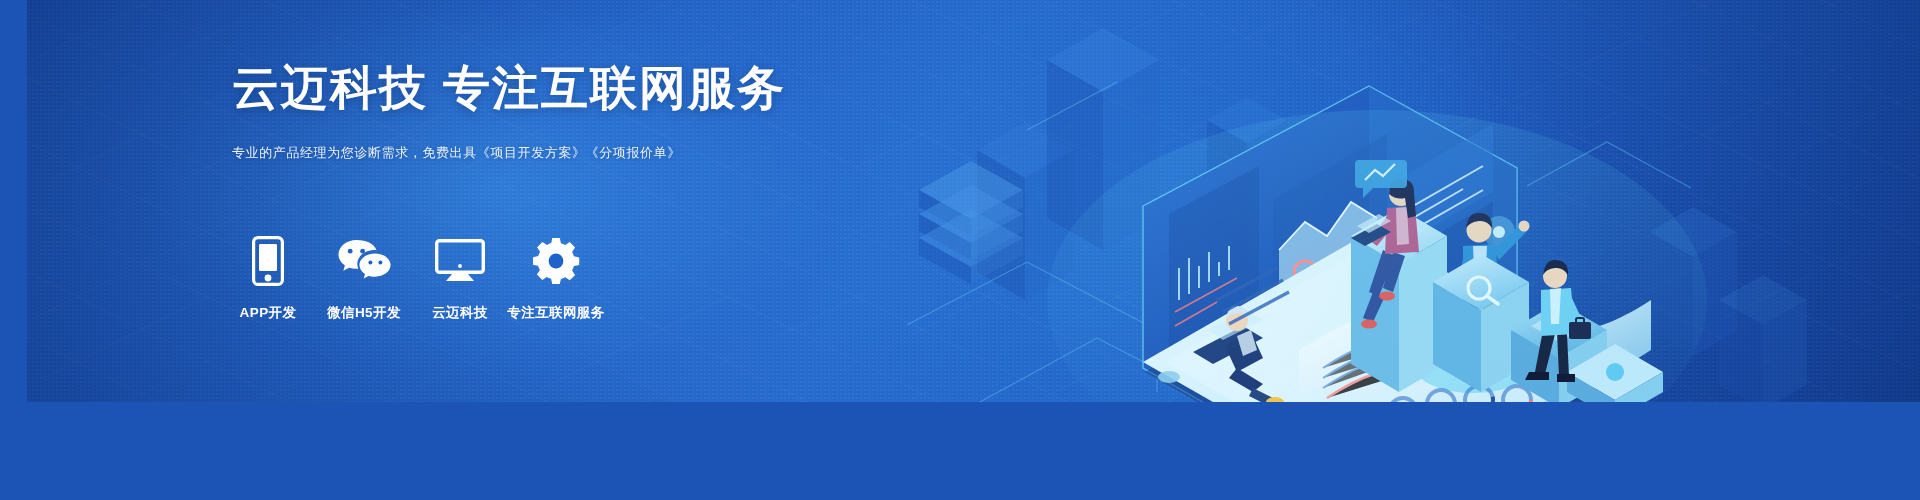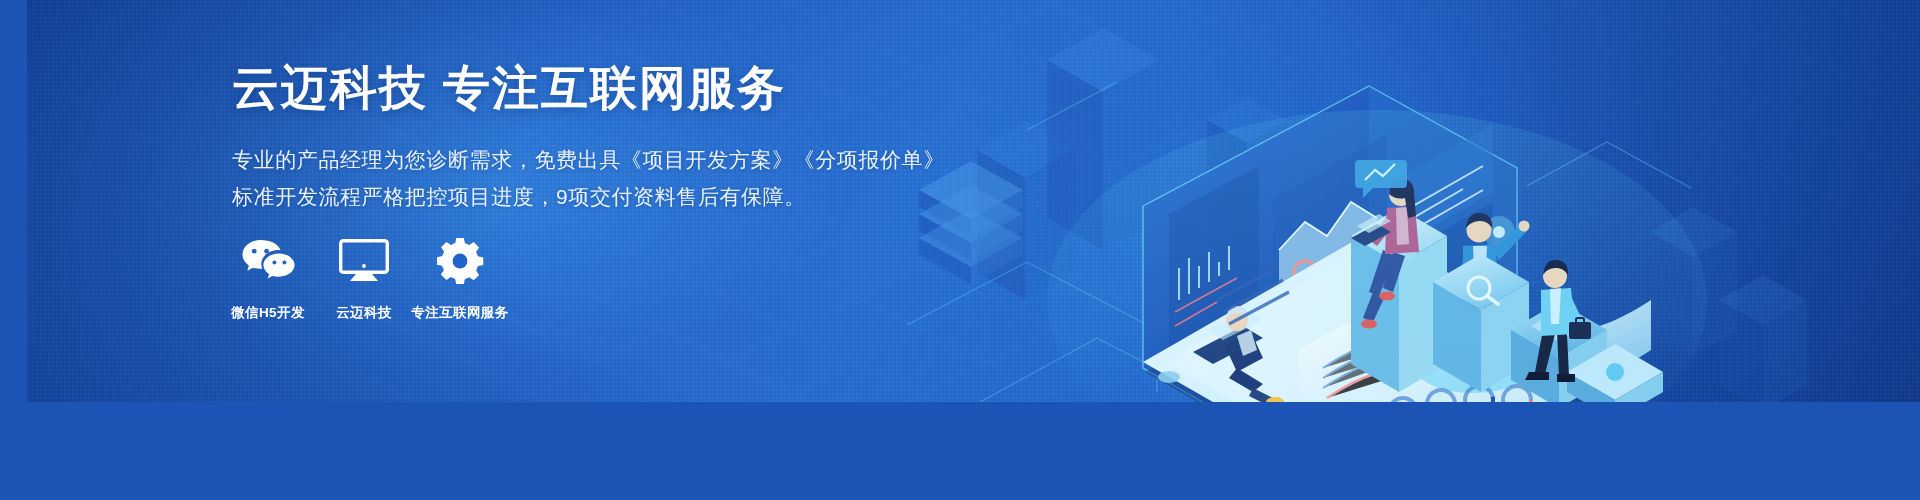--- a/index.html
+++ b/index.html
@@ -35,21 +35,21 @@
   }
 
   
   #copy{position:absolute;left:205px;top:62px;width:700px;z-index:6;}
   #headline{
     font-size:47px;line-height:1.12;font-weight:700;color:#ffffff;
     letter-spacing:2px;margin:0 0 26px 0;white-space:nowrap;
     text-shadow:0 2px 10px rgba(6,34,88,.35);
   }
   .sub{
-    font-size:21px;line-height:1.78;color:#e9f2ff;font-weight:400;
+    font-size:13px;line-height:1.78;color:#e9f2ff;font-weight:400;
     letter-spacing:.6px;white-space:nowrap;margin:0;
     text-shadow:0 1px 4px rgba(6,34,88,.30);
   }
 
   
   #services{
     position:absolute;left:205px;top:232px;display:flex;align-items:flex-start;
     gap:24px;z-index:6;
   }
   .svc{width:72px;display:flex;flex-direction:column;align-items:center;cursor:pointer;}
@@ -439,25 +439,34 @@
         <path d="M448,463 q1,-13 11,-12 q10,1 9,12 q-4,-6 -10,-5 q-7,1 -10,5 Z" fill="#131d42"></path>
       </g>
 
       <ellipse cx="470" cy="300" rx="330" ry="190" fill="url(#gGlow)" opacity=".25"></ellipse>
     </svg>
   </div>
 
   <div id="copy">
     <h1 id="headline">云迈科技 专注互联网服务</h1>
     <p class="sub">专业的产品经理为您诊断需求，免费出具《项目开发方案》《分项报价单》</p>
-    <p class="sub">标准开发流程严格把控项目进度，9项交付资料售后有保障。</p>
   </div>
 
   <div id="services">
 
+    <div class="svc">
+      <span class="glyph">
+        <svg width="32" height="50" viewBox="0 0 32 50">
+          <rect x="1.6" y="1.6" width="28.8" height="46.8" rx="4.5" fill="none" stroke="#ffffff" stroke-width="3.2"></rect>
+          <rect x="7" y="8" width="18" height="27" rx="1.2" fill="#ffffff"></rect>
+          <circle cx="16" cy="42" r="3.4" fill="#ffffff"></circle>
+        </svg>
+      </span>
+      <span class="lbl">APP开发</span>
+    </div>
 
 
     <div class="svc">
       <span class="glyph">
         <svg width="54" height="46" viewBox="0 0 54 46">
           <path d="M19.5 2 C9.3 2 1.5 8.6 1.5 16.5 c0 4.4 2.5 8.3 6.4 10.9 l-1.6 5.3 l5.7 -3 c2.3 0.7 4.8 1.1 7.5 1.1 c0.6 0 1.2 0 1.8 -0.06 C20.6 28.9 20.3 27.4 20.3 25.8 c0 -7.6 7.7 -13.7 17.3 -13.7 c0.6 0 1.2 0.02 1.8 0.07 C37.7 6 29.5 2 19.5 2 Z" fill="#ffffff"></path>
           <circle cx="13.2" cy="13.2" r="2.4" fill="#1f62c9"></circle>
           <circle cx="25.6" cy="13.2" r="2.4" fill="#1f62c9"></circle>
           <path d="M38 15.5 c-8.6 0 -15.6 5.2 -15.6 11.6 c0 3.6 2.2 6.8 5.6 8.9 l-1.3 4.4 l4.8 -2.5 c1.9 0.5 3.9 0.8 6.5 0.8 c8.6 0 15.6 -5.2 15.6 -11.6 C53.6 20.7 46.6 15.5 38 15.5 Z" fill="#ffffff"></path>
           <circle cx="33.4" cy="24.6" r="2" fill="#1f62c9"></circle>

